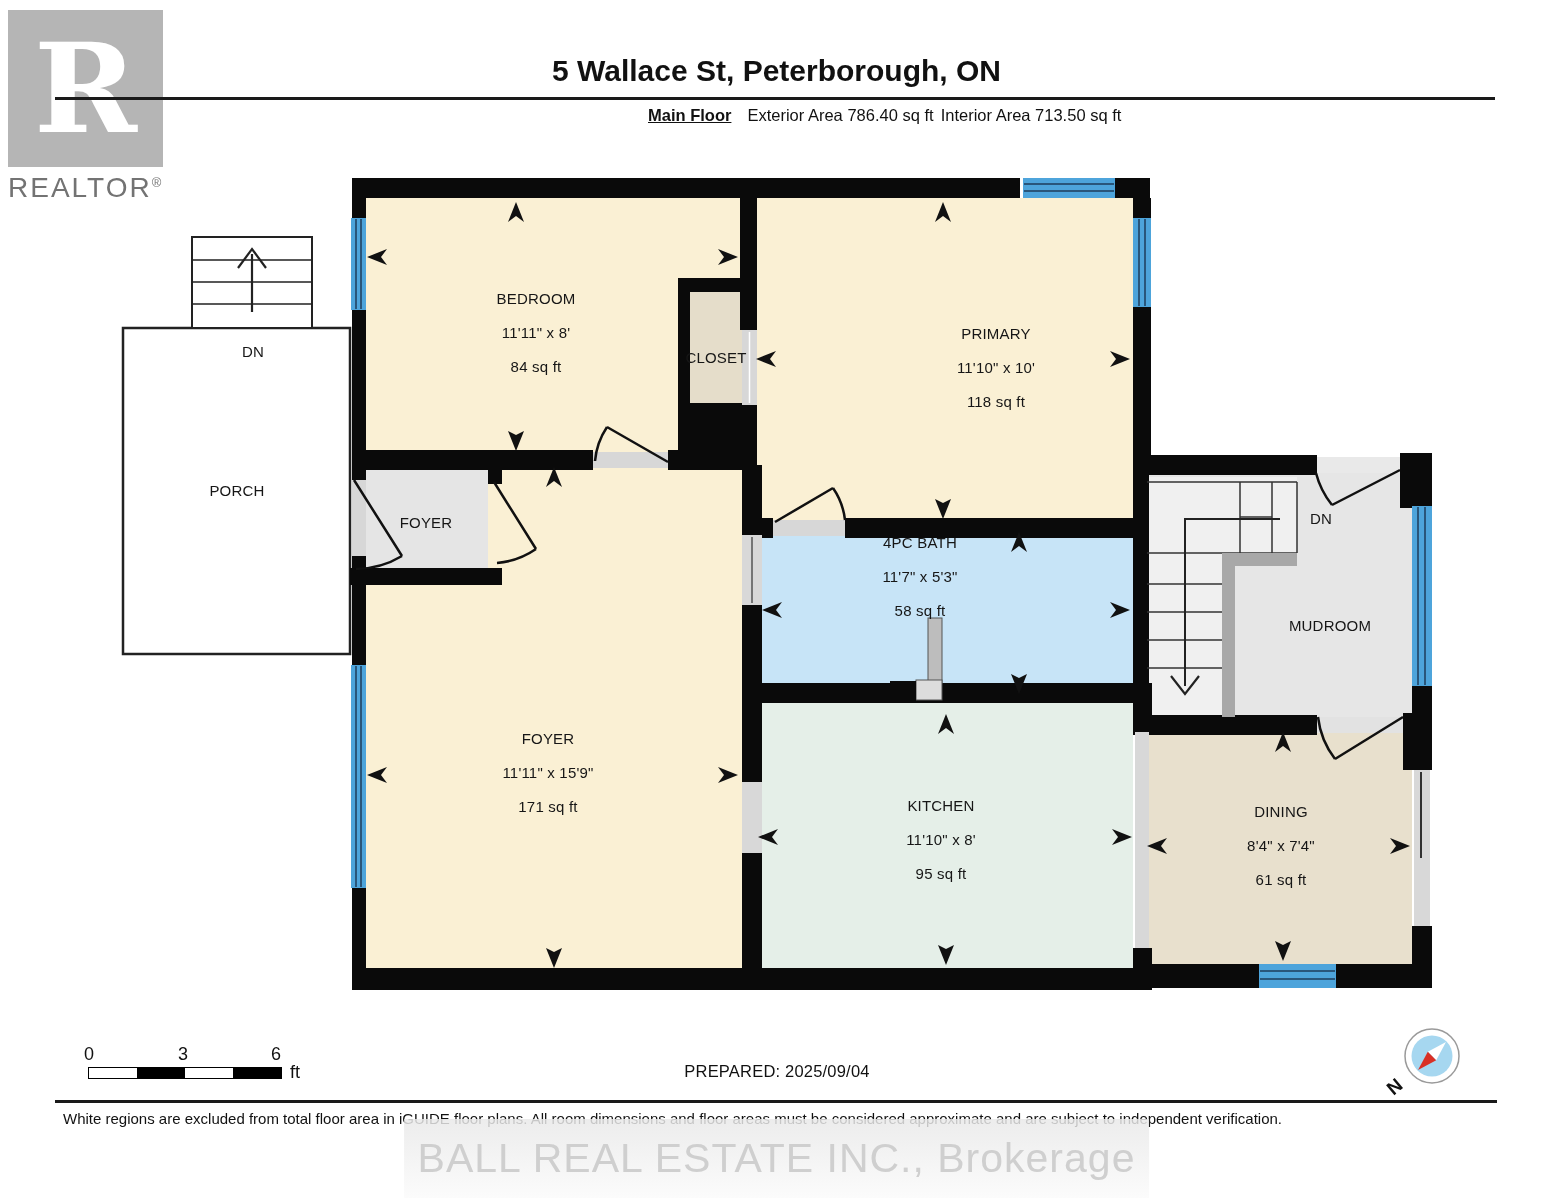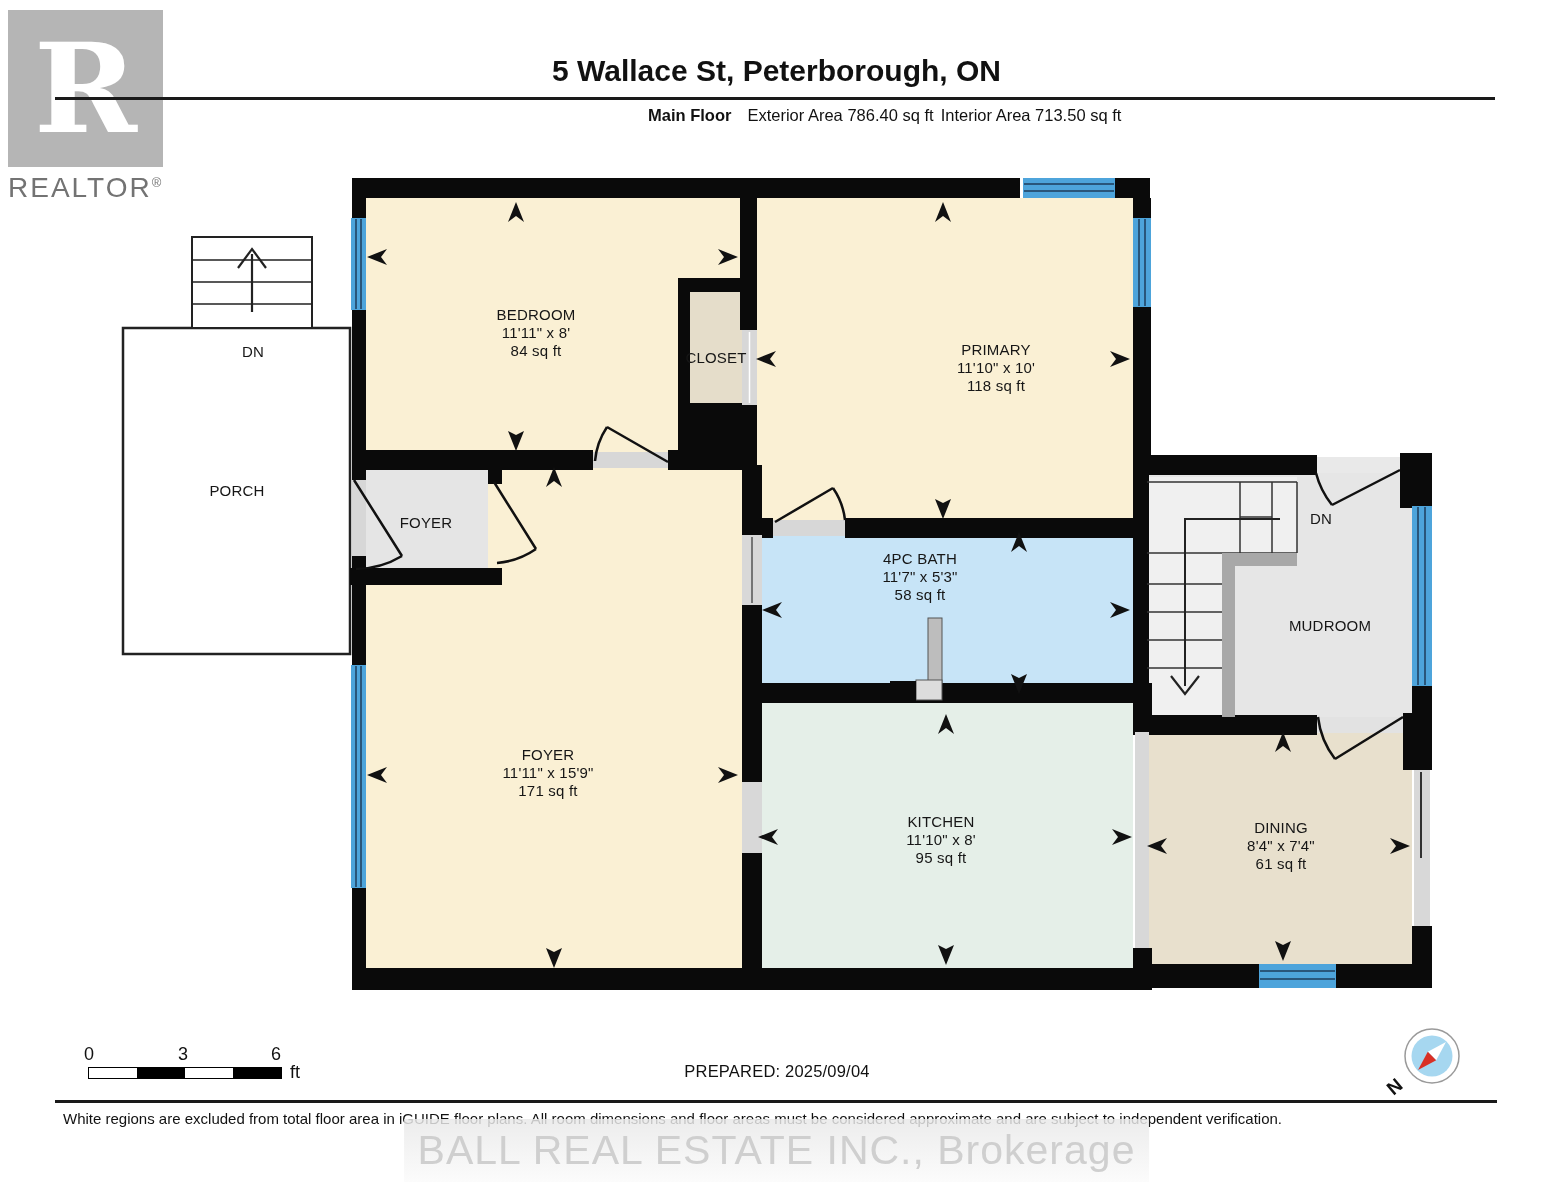--- a/index.html
+++ b/index.html
@@ -3,41 +3,41 @@
 <meta charset="utf-8">
 <style>
   html,body{margin:0;padding:0;background:#fff;}
   #page{position:relative;width:1553px;height:1200px;background:#fff;overflow:hidden;
         font-family:"Liberation Sans",sans-serif;color:#111;}
   .abs{position:absolute;}
   
   #title{left:50%;top:54px;transform:translateX(-50%);font-size:30px;font-weight:bold;white-space:nowrap;}
   #title-rule{left:55px;top:97px;width:1440px;height:3px;background:#1a1a1a;}
   #floor-row{left:648px;top:106px;display:flex;gap:16px;font-size:16.5px;}
-  #floor-row .fl{font-weight:bold;}
+  #floor-row .fl{font-weight:bold;text-decoration:underline;}
   #floor-row .areas{display:flex;gap:7px;}
   
   #logo-box{left:8px;top:10px;width:155px;height:157px;background:#B5B5B5;display:flex;align-items:center;justify-content:center;}
   #logo-box .r{font-family:"DejaVu Serif",serif;font-weight:bold;font-size:124px;color:#fff;line-height:1;}
   #logo-word{left:8px;top:172px;width:165px;font-size:28px;color:#737373;letter-spacing:2px;}
   #logo-word sup{font-size:13px;}
   
   .rl{position:absolute;transform:translate(-50%,-50%);display:flex;flex-direction:column;
-      text-align:center;font-size:15px;line-height:18px;color:#161616;white-space:nowrap;letter-spacing:.2px;}
+      text-align:center;font-size:15px;line-height:18px;color:#161616;white-space:nowrap;letter-spacing:.2px;gap:16px;}
   
   #scale-ticks span{position:absolute;transform:translateX(-50%);font-size:18px;top:0;}
   #scale-bar{left:88px;top:1067px;width:192px;height:10px;border:1.5px solid #000;display:flex;}
   #scale-bar .seg{flex:1;}
   #scale-ft{left:290px;top:1062px;font-size:18px;}
   #prepared{left:777px;top:1071px;transform:translate(-50%,-50%);font-size:16.5px;letter-spacing:.2px;}
   #bottom-rule{left:55px;top:1100px;width:1442px;height:3px;background:#1a1a1a;}
   #disclaimer{left:63px;top:1110px;font-size:15px;color:#111;}
   #watermark{left:50%;top:1119px;transform:translateX(-50%);font-size:41px;color:#cfcfcf;
              background:linear-gradient(180deg,rgba(233,233,233,.85),rgba(248,248,248,.5));
-             padding:8px 14px;white-space:nowrap;letter-spacing:1px;}
+             padding:16px 14px;white-space:nowrap;letter-spacing:1px;}
   #compass-n{left:1388px;top:1076px;font-size:19px;font-weight:bold;transform:rotate(-40deg);}
 </style>
 </head>
 <body>
 
 <div id="page">
 
   <svg class="abs" style="left:0;top:0" width="1553" height="1200" viewBox="0 0 1553 1200">
 
     <g>

